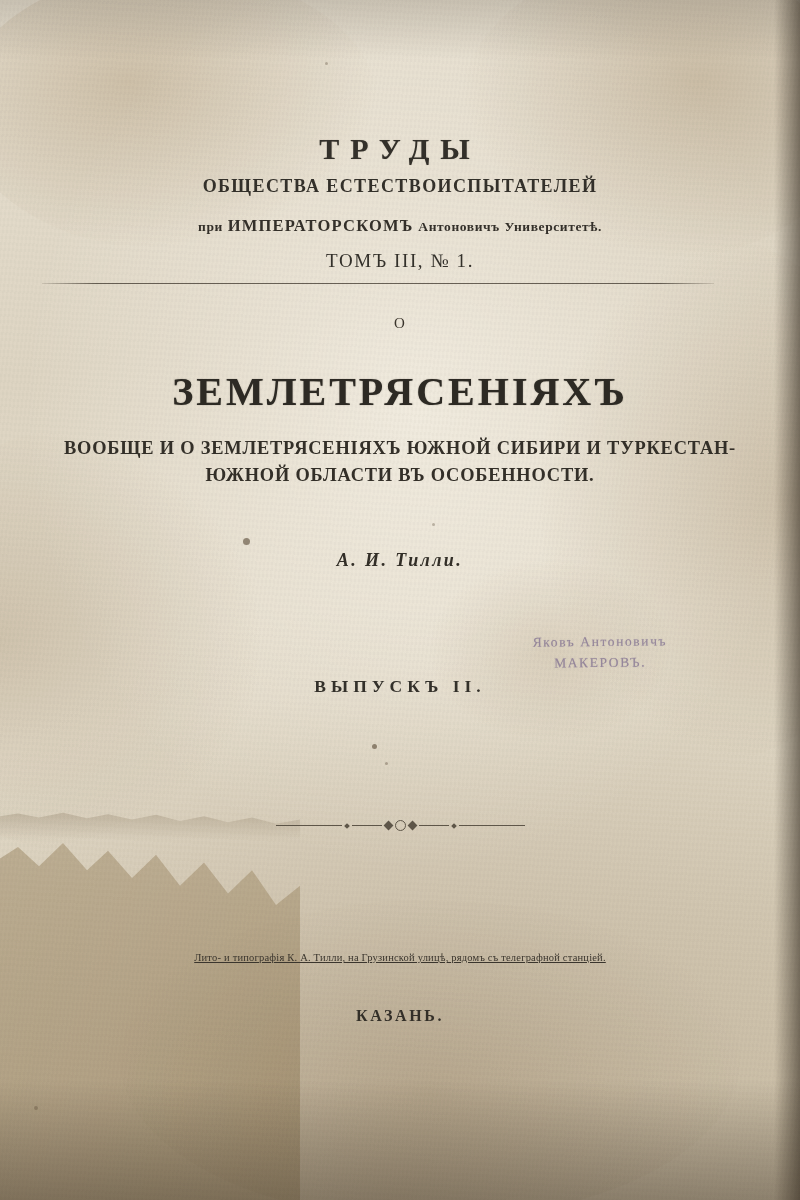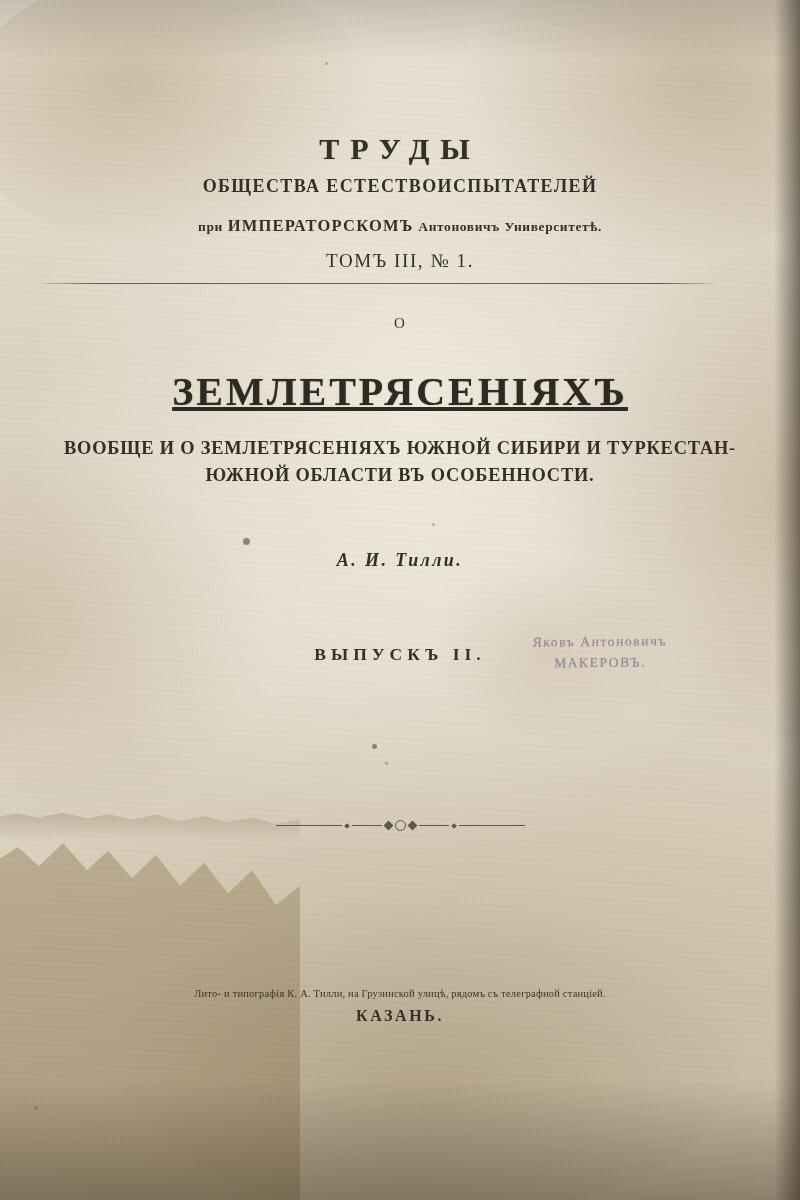--- a/index.html
+++ b/index.html
@@ -145,21 +145,20 @@
     letter-spacing: 1px;
     color: #3a342c;
   }
 
   .t-title {
     font-size: 40px;
     letter-spacing: 3px;
     font-weight: 700;
     color: #2d2a24;
     text-shadow: 0 0 1.2px rgba(50,44,34,0.45);
-    text-decoration: underline;
   }
 
   .t-sub {
     font-size: 18.4px;
     letter-spacing: 0.8px;
     font-weight: 700;
     color: #332f28;
     line-height: 1.42;
   }
 
@@ -279,36 +278,36 @@
 
     <div class="block t-o" style="top:315px;">О</div>
 
     <div class="block t-title" style="top:368px;">ЗЕМЛЕТРЯСЕНІЯХЪ</div>
 
     <div class="block t-sub" style="top:435px;">ВООБЩЕ И О ЗЕМЛЕТРЯСЕНІЯХЪ ЮЖНОЙ СИБИРИ И ТУРКЕСТАН-</div>
     <div class="block t-sub" style="top:462px;">ЮЖНОЙ ОБЛАСТИ ВЪ ОСОБЕННОСТИ.</div>
 
     <div class="block t-author" style="top:550px;">А. И. Тилли.</div>
 
-    <div class="block t-issue" style="top:644px;">ВЫПУСКЪ II.</div>
+    <div class="block t-issue" style="top:676px;">ВЫПУСКЪ II.</div>
 
     <div class="stamp">
       <span class="l1">Яковъ Антоновичъ</span>
       <span class="l2">МАКЕРОВЪ.</span>
     </div>
 
     <div class="ornament">
       <span class="bar"></span>
       <span class="dia sm"></span>
       <span class="bar short"></span>
       <span class="dia"></span>
       <span class="ring"></span>
       <span class="dia"></span>
       <span class="bar short"></span>
       <span class="dia sm"></span>
       <span class="bar"></span>
     </div>
 
     <div class="block t-city" style="top:1007px;">КАЗАНЬ.</div>
-    <div class="block t-imprint" style="top:988px;">Лито- и типографія К. А. Тилли, на Грузинской улицѣ, рядомъ съ телеграфной станціей.</div>
+    <div class="block t-imprint" style="top:952px;text-decoration:underline;">Лито- и типографія К. А. Тилли, на Грузинской улицѣ, рядомъ съ телеграфной станціей.</div>
 
   </div>
 </div>
 
 </body></html>

